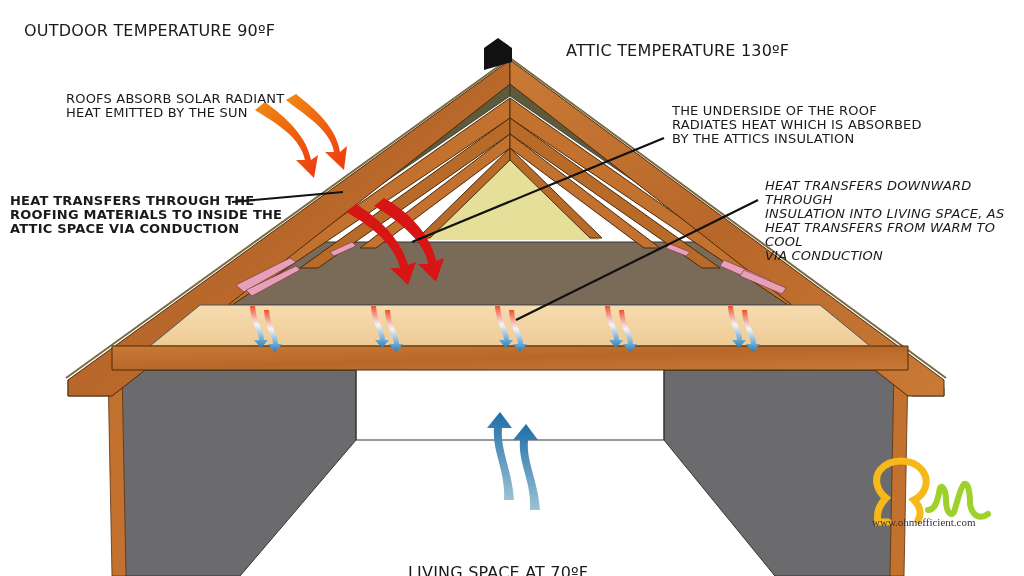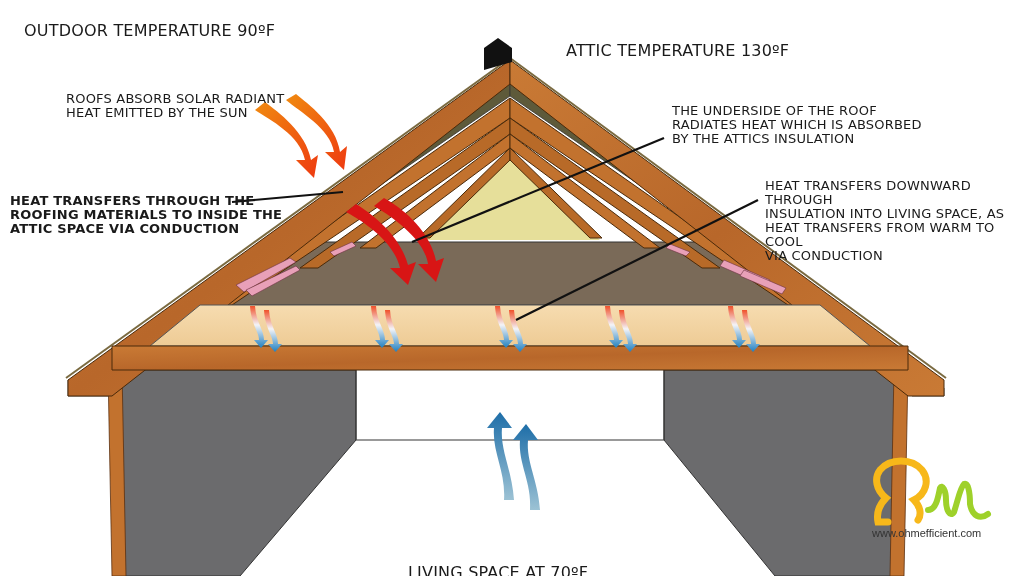--- a/index.html
+++ b/index.html
@@ -152,18 +152,18 @@
 <div class="lbl big" style="left:408px; top:524px;margin-top:40px;">LIVING SPACE AT 70ºF</div>
 
 <div class="lbl small" style="left:66px; top:92px;">ROOFS ABSORB SOLAR RADIANT
 HEAT EMITTED BY THE SUN</div>
 <div class="lbl small" style="left:10px; top:194px;font-weight:bold;">HEAT TRANSFERS THROUGH THE
 ROOFING MATERIALS TO INSIDE THE
 ATTIC SPACE VIA CONDUCTION</div>
 <div class="lbl small" style="left:672px; top:104px;">THE UNDERSIDE OF THE ROOF
 RADIATES HEAT WHICH IS ABSORBED
 BY THE ATTICS INSULATION</div>
-<div class="lbl small" style="left:765px; top:179px;">HEAT TRANSFERS DOWNWARD THROUGH
+<div class="lbl small" style="left:765px; top:179px;font-style:italic;">HEAT TRANSFERS DOWNWARD THROUGH
 INSULATION INTO LIVING SPACE, AS
 HEAT TRANSFERS FROM WARM TO COOL
 VIA CONDUCTION</div>
 
-<div class="logo-url" style="left:872px; top:527px;">www.ohmefficient.com</div>
+<div class="logo-url" style="left:872px; top:516px;font-family:Liberation Serif, serif;">www.ohmefficient.com</div>
 
 </body></html>

